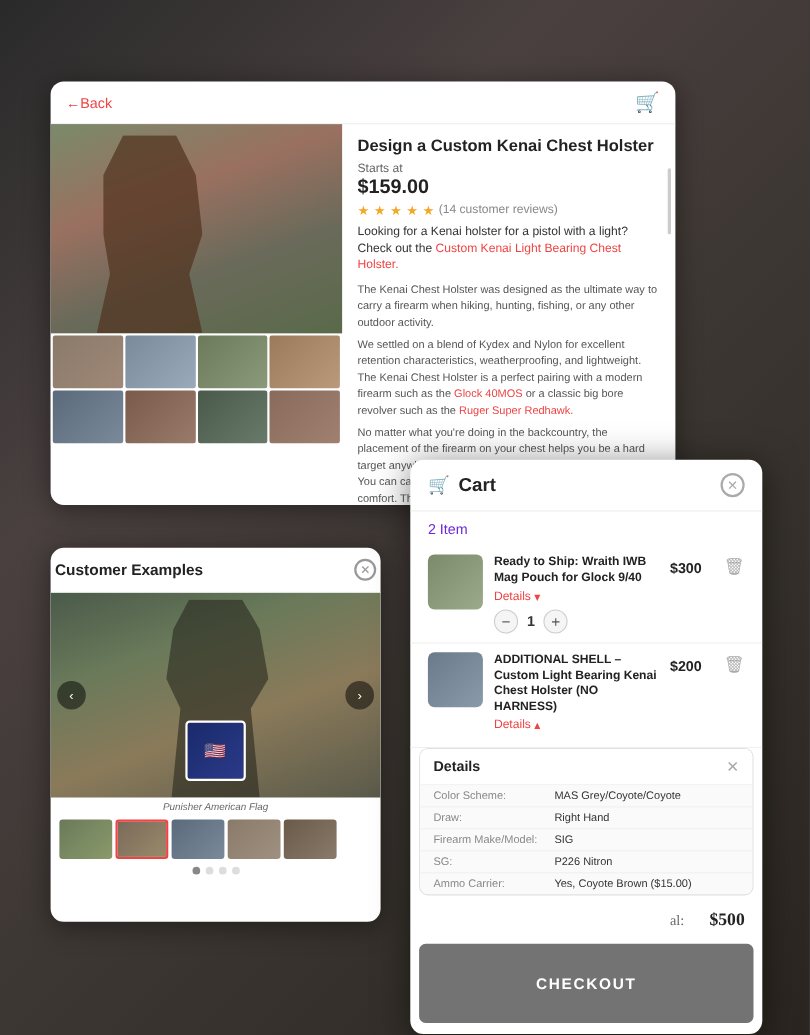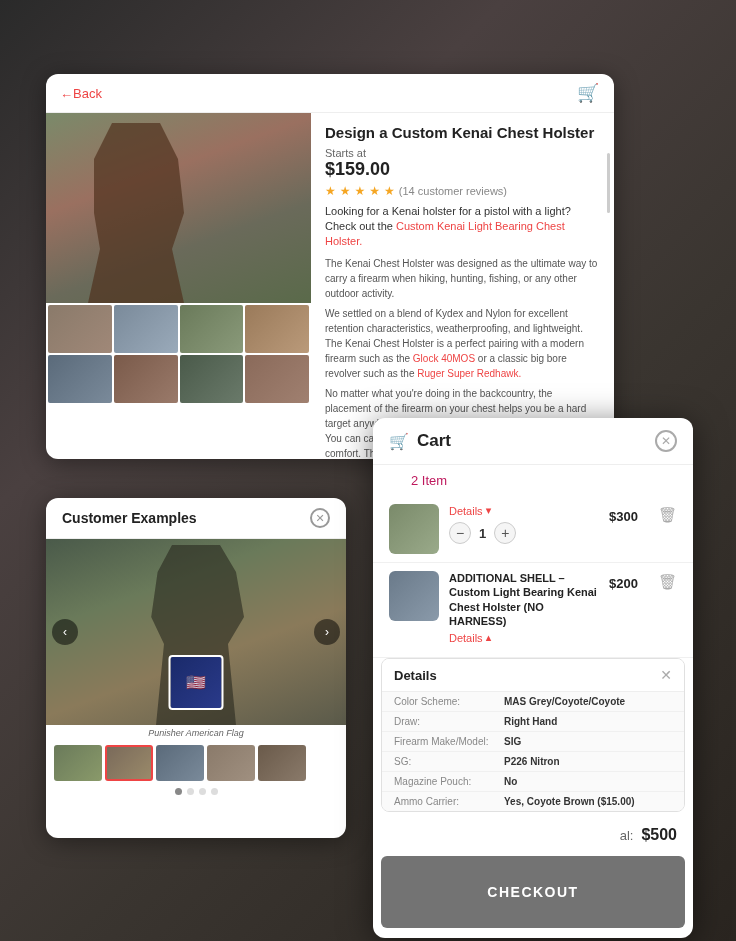--- a/index.html
+++ b/index.html
@@ -170,21 +170,21 @@
       background: #fff;
       border-radius: 12px;
       box-shadow: 0 4px 24px rgba(0,0,0,0.4);
       overflow: hidden;
       z-index: 2;
     }
     .examples-header {
       display: flex;
       align-items: center;
       justify-content: space-between;
-      padding: 10px 16px;
+      padding: 10px 4px;
       border-bottom: 1px solid #eee;
     }
     .examples-title {
       font-size: 14px;
       font-weight: 700;
       color: #222;
     }
     .close-circle {
       width: 20px;
       height: 20px;
@@ -318,23 +318,22 @@
       border: 2px solid #aaa;
       display: flex;
       align-items: center;
       justify-content: center;
       color: #aaa;
       font-size: 12px;
       cursor: pointer;
     }
     .cart-item-count {
       font-size: 13px;
-      color: #be185d;
+      color: #6d28d9;
       padding: 8px 16px;
-      margin-left: 22px;
     }
     .cart-item {
       display: flex;
       align-items: flex-start;
       gap: 10px;
       padding: 8px 16px;
       border-bottom: 1px solid #f0f0f0;
     }
     .item-img {
       width: 50px;
@@ -407,29 +406,30 @@
     .details-popup-title { font-size: 13px; font-weight: 600; color: #222; }
     .details-close { color: #aaa; font-size: 14px; cursor: pointer; }
     .details-table { width: 100%; background: #fafafa; }
     .details-row {
       display: flex;
       padding: 4px 12px;
       border-bottom: 1px solid #f0f0f0;
     }
     .details-row:last-child { border-bottom: none; }
     .detail-key { font-size: 10px; color: #888; width: 110px; flex-shrink: 0; }
-    .detail-val { font-size: 10px; color: #333; font-weight: 700; flex: 1; }
+    .detail-val { font-size: 10px; color: #333; font-weight: 400; flex: 1; }
 
     
     .cart-total-row {
       display: flex;
       justify-content: flex-end;
       align-items: center;
       padding: 8px 16px;
-      gap: 8px;
+      gap: 23px;
+      font-family: Liberation Serif, serif;
     }
     .total-label { font-size: 13px; color: #666; }
     .total-amount { font-size: 16px; font-weight: 700; color: #222; }
 
     .checkout-btn {
       display: block;
       width: calc(100% - 16px);
       margin: 4px 8px 10px;
       padding: 28px;
       background: #737373;
@@ -542,20 +542,21 @@
       <span class="cart-icon">🛒</span>
       <span class="cart-title">Cart</span>
     </div>
     <div class="cart-close">✕</div>
   </div>
   <div class="cart-item-count">2 Item</div>
 
   <div class="cart-item">
     <div class="item-img"></div>
     <div class="item-details">
+      <div class="item-name">Ready to Ship: Wraith IWB Mag Pouch for Glock 9/40</div>
       <div class="item-details-link">
         <span>Details</span>
         <span>▾</span>
       </div>
       <div class="qty-row">
         <div class="qty-btn">−</div>
         <span class="qty-num">1</span>
         <div class="qty-btn">+</div>
       </div>
     </div>
@@ -596,24 +597,20 @@
       </div>
       <div class="details-row">
         <span class="detail-key">Firearm Make/Model:</span>
         <span class="detail-val">SIG</span>
       </div>
       <div class="details-row">
         <span class="detail-key">SG:</span>
         <span class="detail-val">P226 Nitron</span>
       </div>
       <div class="details-row">
-        <span class="detail-key">Magazine Pouch:</span>
-        <span class="detail-val">No</span>
-      </div>
-      <div class="details-row">
         <span class="detail-key">Ammo Carrier:</span>
         <span class="detail-val">Yes, Coyote Brown ($15.00)</span>
       </div>
     </div>
   </div>
 
   <div class="cart-total-row">
     <span class="total-label">al:</span>
     <span class="total-amount">$500</span>
   </div>

